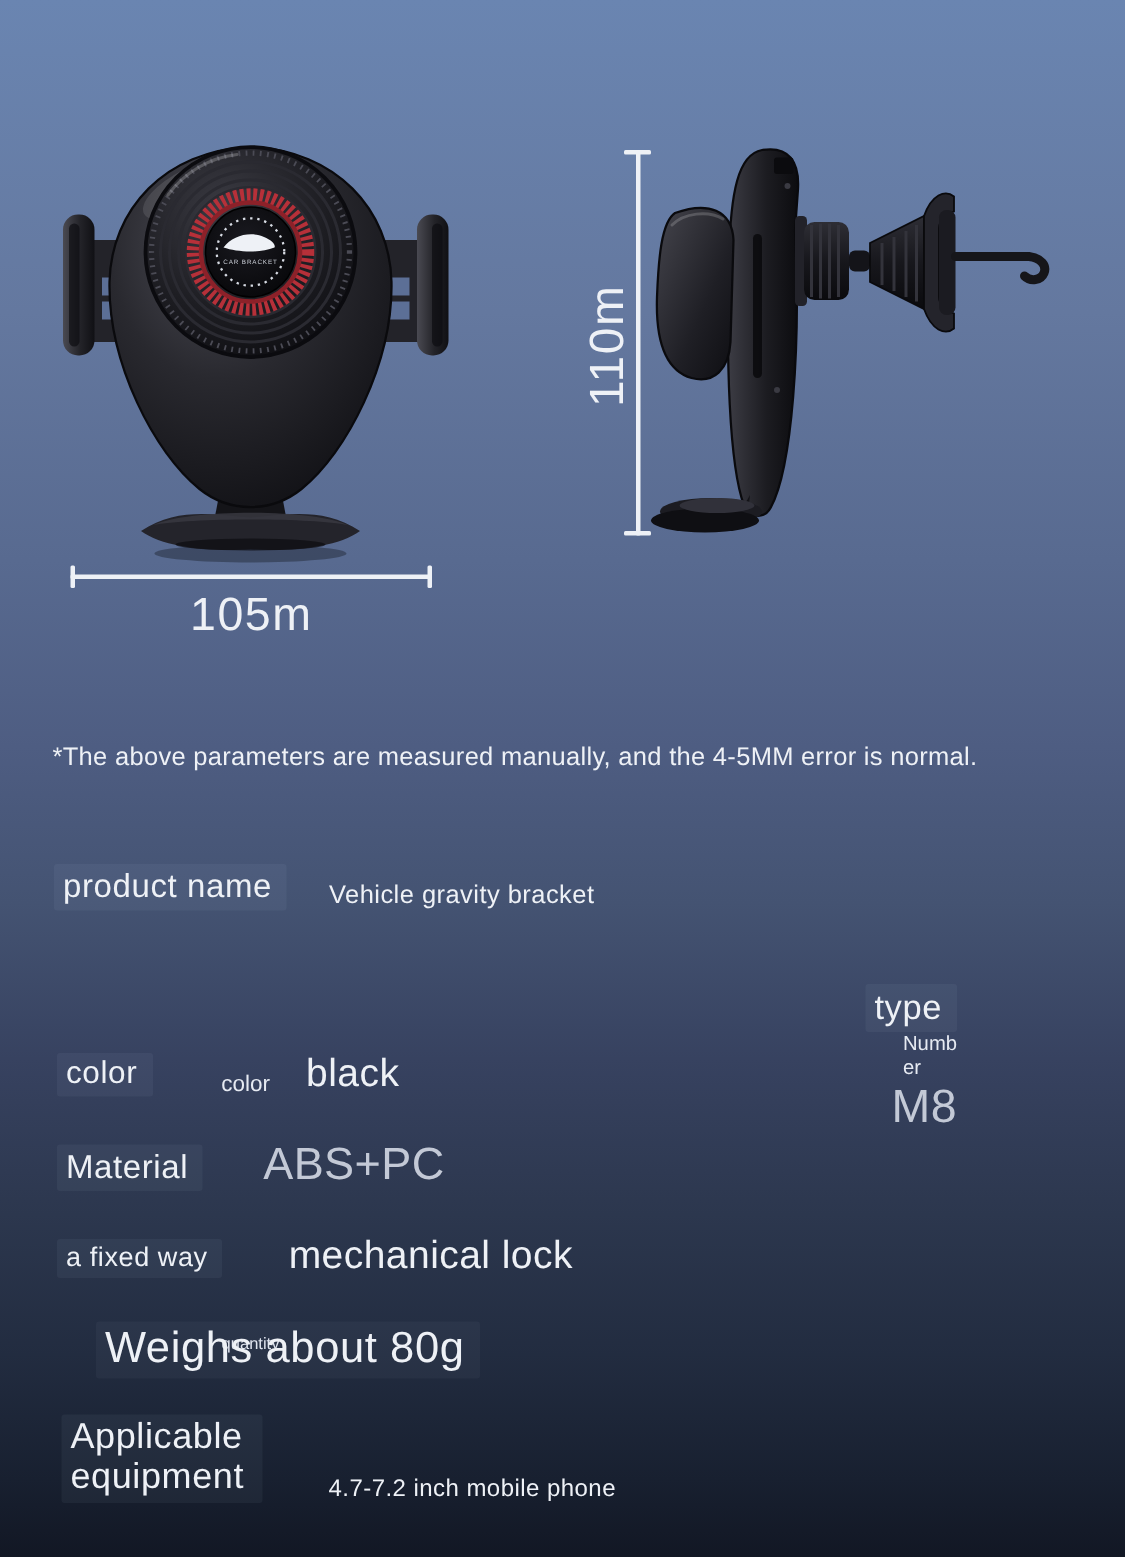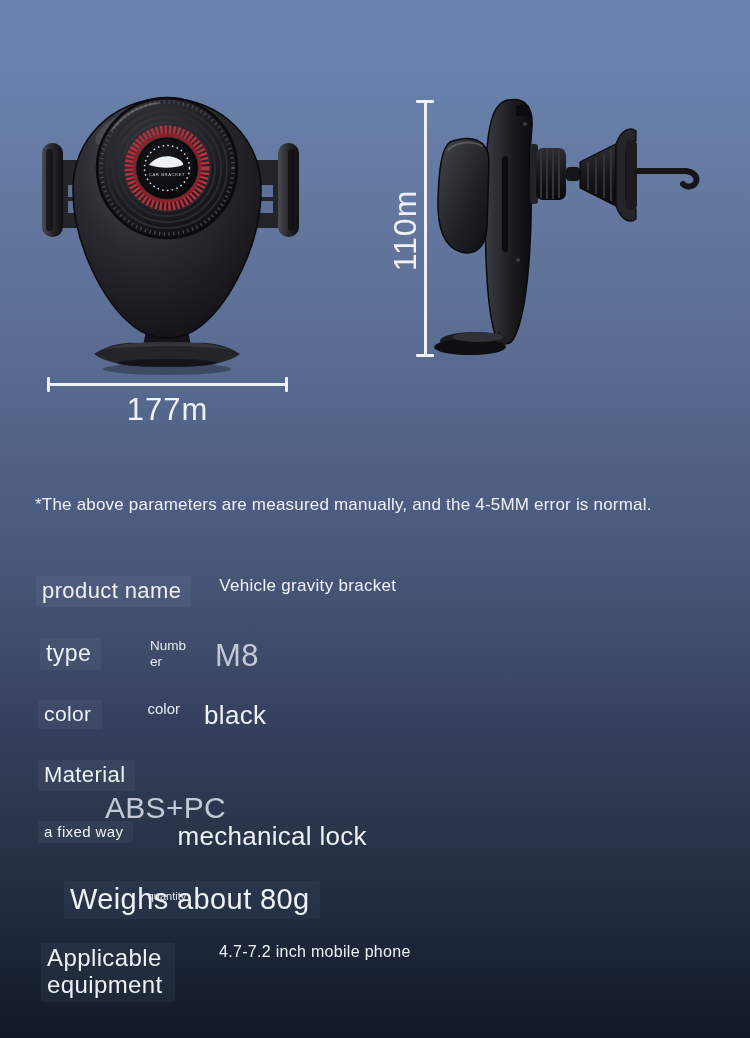--- a/index.html
+++ b/index.html
@@ -17,36 +17,36 @@
   .dim-cap-v{width:3px;height:15px;background:#eef1f6;border-radius:1px;}
   .dim-line-v{left:424px;top:101px;width:3px;height:256px;background:#eef1f6;border-radius:1px;}
   .dim-cap-h{width:18px;height:3px;background:#eef1f6;border-radius:1px;}
   .dim-label{color:#eef1f6;font-size:31px;letter-spacing:1px;}
   .dim-label-h{left:47px;top:392px;width:241px;text-align:center;}
   .dim-label-v{left:355px;top:212px;width:100px;text-align:center;font-size:32px;
     transform:rotate(-90deg);transform-origin:center center;}
   
   .note{left:35px;top:495px;width:620px;color:#eef1f6;font-size:17px;letter-spacing:.2px;}
   
-  .row{left:0;width:638px;display:flex;align-items:flex-start;color:#eef1f6;}
+  .row{left:0;width:638px;display:flex;align-items:flex-end;color:#eef1f6;}
   .lbl{letter-spacing:.4px;background:rgba(219,228,246,0.05);padding:2px 10px 3px 6px;border-radius:2px;}
   .sub{color:#e6eaf2;}
   .val{letter-spacing:.3px;}
   .gray{color:#c3c9d6;}
   .r1{top:576px;} .r1 .lbl{margin-left:36px;font-size:22px;}
   .r1 .val{margin-left:28px;font-size:17px;}
-  .r2{top:638px;} .r2 .lbl{margin-left:40px;font-size:23px;}
+  .r2{top:656px;flex-direction:column;} .r2 .lbl{margin-left:40px;font-size:23px;}
   .r2 .sub{margin-left:49px;width:36px;font-size:13.5px;line-height:1.18;word-break:break-all;display:inline-block;}
   .r2 .val{margin-left:29px;font-size:31px;}
   .r3{top:700px;} .r3 .lbl{margin-left:38px;font-size:21px;}
   .r3 .sub{margin-left:46px;font-size:15px;}
   .r3 .val{margin-left:24px;font-size:26px;}
-  .r4{top:760px;flex-direction:column;} .r4 .lbl{margin-left:38px;font-size:22px;}
-  .r4 .val{margin-left:105px;font-size:30px;}
-  .r5{top:821px;} .r5 .lbl{margin-left:38px;font-size:15px;}
+  .r4{top:760px;} .r4 .lbl{margin-left:38px;font-size:22px;}
+  .r4 .val{margin-left:40px;font-size:30px;}
+  .r5{top:821px;} .r5 .lbl{margin-left:38px;font-size:18px;}
   .r5 .val{margin-left:44px;font-size:26px;}
   .r6{top:881px;padding-left:29px;} .r6 .lbl{margin-left:35px;font-size:29px;position:relative;z-index:2;background:rgba(219,228,246,0.04);}
   .tiny-sub{left:146px;top:890px;width:42px;font-size:11px;line-height:1.15;word-break:break-all;
     color:#dfe4ee;z-index:1;text-align:center;}
   .r7{top:943px;} .r7 .lbl{margin-left:41px;font-size:24px;line-height:1.12;width:118px;}
   .r7 .val{margin-left:44px;font-size:16px;}
 </style>
 </head>
 <body>
 
@@ -176,21 +176,21 @@
       <path d="M72,250 C68,258 62,263 54,265 L70,268 Z" fill="#141418"></path>
       <ellipse cx="46" cy="261" rx="34" ry="9" fill="#1c1c22"></ellipse>
       <ellipse cx="42" cy="267" rx="36" ry="8" fill="#0f0f13"></ellipse>
       <ellipse cx="50" cy="257" rx="25" ry="5" fill="#31313a"></ellipse>
     </g>
   </svg>
 
   <div class="abs dim-line-h"></div>
   <div class="abs dim-cap-v" style="left:47px;top:377px;"></div>
   <div class="abs dim-cap-v" style="left:285px;top:377px;"></div>
-  <div class="abs dim-label dim-label-h">177m</div>
+  <div class="abs dim-label dim-label-h">105m</div>
 
   <div class="abs dim-line-v"></div>
   <div class="abs dim-cap-h" style="left:416px;top:100px;"></div>
   <div class="abs dim-cap-h" style="left:416px;top:354px;"></div>
   <div class="abs dim-label dim-label-v">110m</div>
 
   <div class="abs note">*The above parameters are measured manually, and the 4-5MM error is normal.</div>
 
   <div class="abs row r1">
     <span class="lbl">product name</span>

